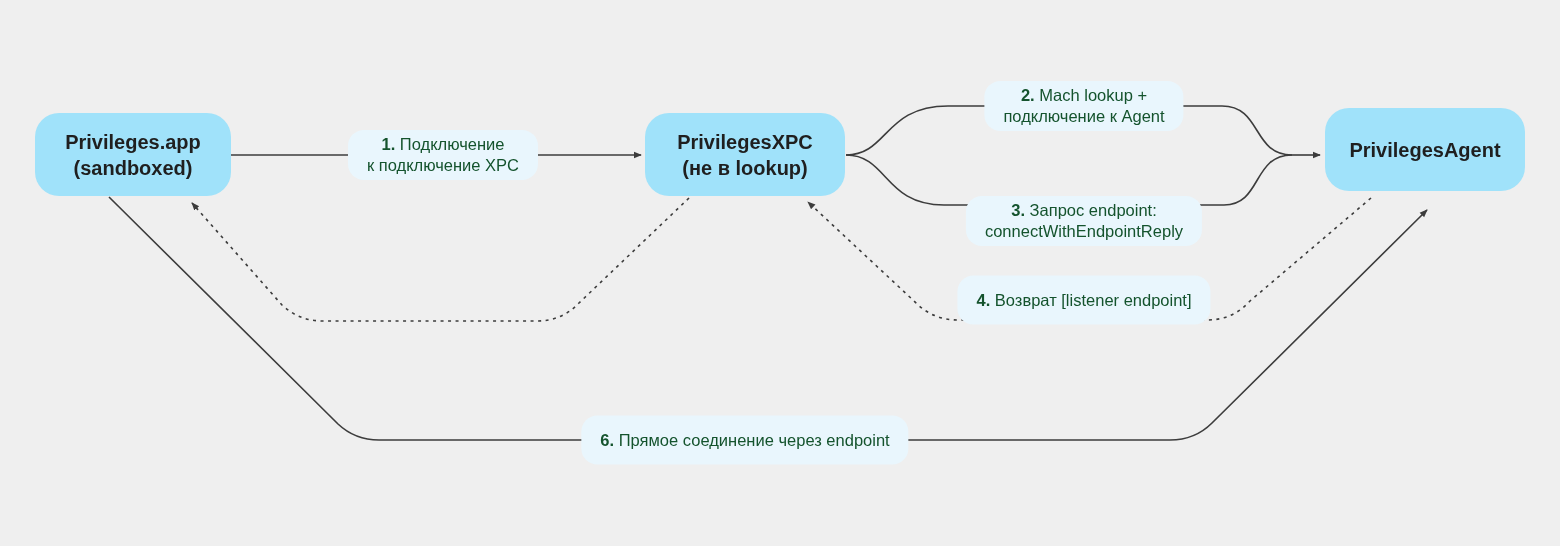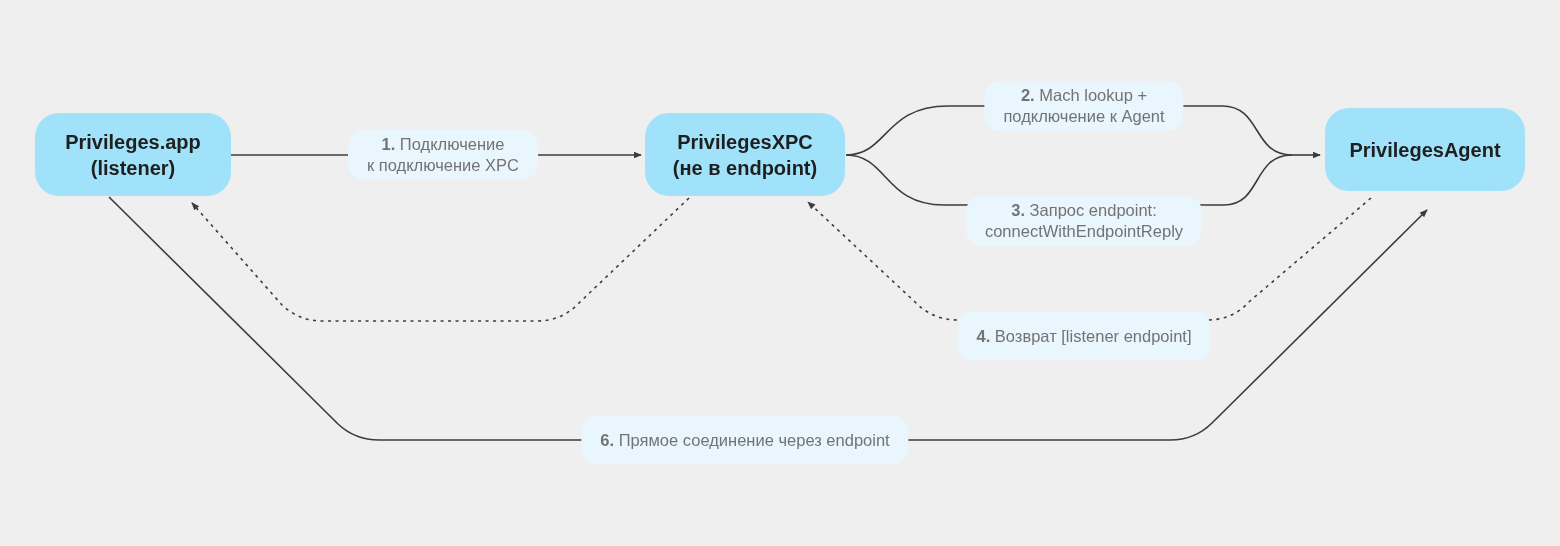--- a/index.html
+++ b/index.html
@@ -53,21 +53,21 @@
     background: #E9F6FD;
     border-radius: 16px;
     min-height: 49px;
     padding: 4px 19px;
     display: flex;
     align-items: center;
     justify-content: center;
     text-align: center;
     font-size: 16.5px;
     line-height: 1.28;
-    color: #737373;
+    color: #14532d;
     z-index: 3;
     box-sizing: border-box;
   }
   .step-label .num {
     font-weight: bold;
     margin-right: 0.28em;
   }
   .step-label .txt {
     white-space: pre-line;
   }
@@ -94,26 +94,26 @@
 
     <path class="edge dashed" d="M1371,198 L1250,301 Q1233,320 1207,320 L958,320 Q932,320 914,301 L808,202" marker-end="url(#arrow)"></path>
 
     <path class="edge dashed" d="M689,198 L579,303 Q562,321 537,321 L323,321 Q299,321 282,305 L192,203" marker-end="url(#arrow)"></path>
 
     <path class="edge" d="M109,197 L338,424 Q355,440 379,440 L1170,440 Q1195,440 1212,423 L1427,210" marker-end="url(#arrow)"></path>
   </svg>
 
   <div class="node" style="left:35px; top:113px; width:196px;">
     <span class="node-text">Privileges.app
-(listener)</span>
+(sandboxed)</span>
   </div>
 
   <div class="node" style="left:645px; top:113px; width:200px;">
     <span class="node-text">PrivilegesXPC
-(не в endpoint)</span>
+(не в lookup)</span>
   </div>
 
   <div class="node" style="left:1325px; top:108px; width:200px;">
     <span class="node-text">PrivilegesAgent</span>
   </div>
 
   <div class="step-label" style="left:443px; top:155px;">
     <span><span class="num">1.</span><span class="txt">Подключение
 к подключение XPC</span></span>
   </div>
@@ -121,21 +121,21 @@
   <div class="step-label" style="left:1084px; top:106px;">
     <span><span class="num">2.</span><span class="txt">Mach lookup +
 подключение к Agent</span></span>
   </div>
 
   <div class="step-label" style="left:1084px; top:205px;margin-top:16px;">
     <span><span class="num">3.</span><span class="txt">Запрос endpoint:
 connectWithEndpointReply</span></span>
   </div>
 
-  <div class="step-label" style="left:1084px; top:336px;">
+  <div class="step-label" style="left:1084px; top:300px;">
     <span><span class="num">4.</span><span class="txt">Возврат [listener endpoint]</span></span>
   </div>
 
 
   <div class="step-label" style="left:745px; top:440px;">
     <span><span class="num">6.</span><span class="txt">Прямое соединение через endpoint</span></span>
   </div>
 
 </div>
 

